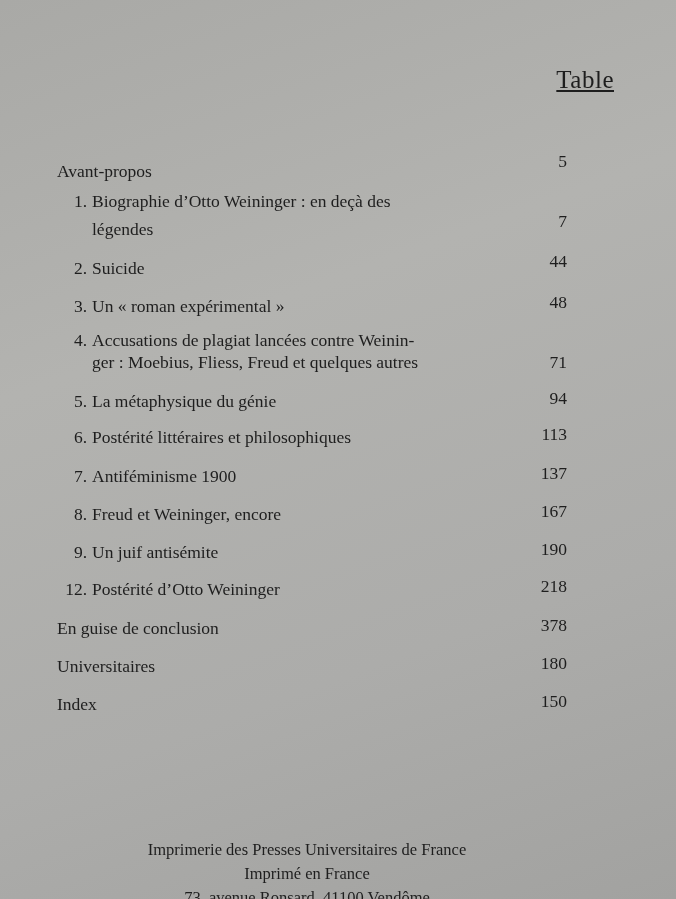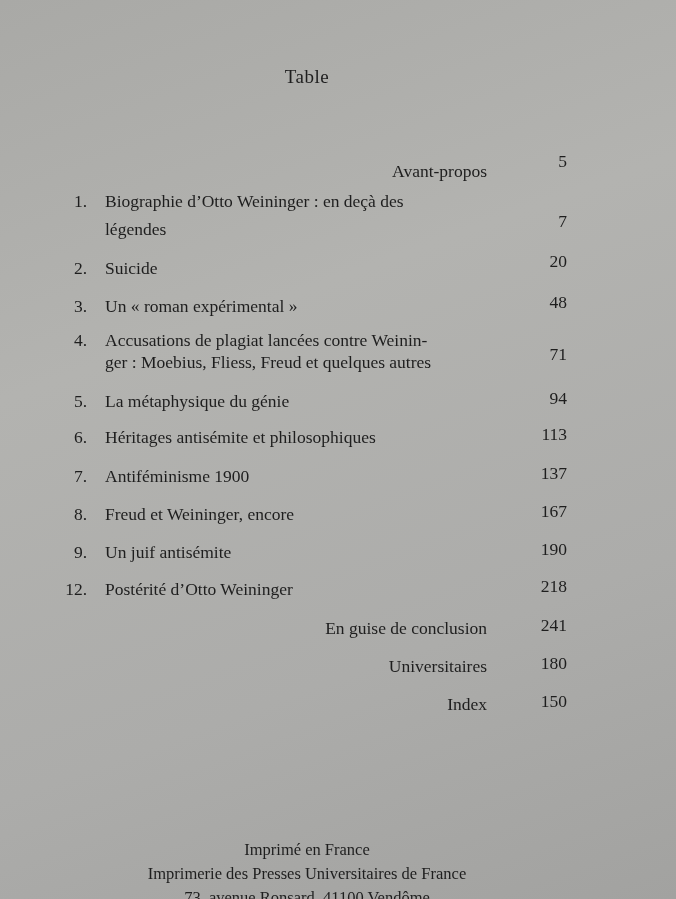--- a/index.html
+++ b/index.html
@@ -5,32 +5,32 @@
     html, body { margin: 0; padding: 0; }
     body {
       width: 676px; height: 899px; overflow: hidden;
       background: linear-gradient(160deg, #a9a9a6 0%, #b3b3b0 35%, #acacaa 70%, #a2a2a0 100%);
       font-family: "Liberation Serif", "DejaVu Serif", serif;
       color: #1e1e1e;
       position: relative;
     }
     .page-title {
       position: absolute; top: 66px; left: 0; width: 614px;
-      text-align: center; font-size: 19px; letter-spacing: 0.5px;
+      text-align: right; font-size: 25px; letter-spacing: 0.5px; text-decoration: underline;
     }
     .toc { position: absolute; top: 150px; left: 57px; width: 510px; }
     .entry {
       position: absolute; left: 0; width: 510px;
       font-size: 17.5px; line-height: 26px;
     }
     .entry .num {
       position: absolute; left: 0; width: 30px; text-align: right;
     }
-    .entry .text { position: absolute; left: 48px; width: 430px; }
-    .entry.top .text { left: 0; text-align: right; }
+    .entry .text { position: absolute; left: 35px; width: 430px; }
+    .entry.top .text { left: 0; }
     .entry .page {
       position: absolute; right: 0; text-align: right;
     }
     .footer {
       position: absolute; top: 838px; left: 0; width: 614px;
       text-align: center; font-size: 16.5px; line-height: 24px;
     }
   </style>
 </head>
 <body>
@@ -44,41 +44,41 @@
   </div>
   <div class="entry" style="top:38px">
     <span class="num">1.</span>
     <span class="text">Biographie d’Otto Weininger : en deçà des</span>
     <span class="text" style="top:28px">légendes</span>
     <span class="page" style="top:20px">7</span>
   </div>
   <div class="entry" style="top:105px">
     <span class="num">2.</span>
     <span class="text">Suicide</span>
-    <span class="page" style="top:-7px">20</span>
+    <span class="page" style="top:-7px">44</span>
   </div>
   <div class="entry" style="top:143px">
     <span class="num">3.</span>
     <span class="text">Un « roman expérimental »</span>
     <span class="page" style="top:-4px">48</span>
   </div>
   <div class="entry" style="top:177px">
     <span class="num">4.</span>
     <span class="text">Accusations de plagiat lancées contre Weinin-</span>
     <span class="text" style="top:22px">ger : Moebius, Fliess, Freud et quelques autres</span>
-    <span class="page" style="top:14px">71</span>
+    <span class="page" style="top:22px">71</span>
   </div>
   <div class="entry" style="top:238px">
     <span class="num">5.</span>
     <span class="text">La métaphysique du génie</span>
     <span class="page" style="top:-3px">94</span>
   </div>
   <div class="entry" style="top:274px">
     <span class="num">6.</span>
-    <span class="text">Héritages antisémite et philosophiques</span>
+    <span class="text">Postérité littéraires et philosophiques</span>
     <span class="page" style="top:-3px">113</span>
   </div>
   <div class="entry" style="top:313px">
     <span class="num">7.</span>
     <span class="text">Antiféminisme 1900</span>
     <span class="page" style="top:-3px">137</span>
   </div>
   <div class="entry" style="top:351px">
     <span class="num">8.</span>
     <span class="text">Freud et Weininger, encore</span>
@@ -89,29 +89,29 @@
     <span class="text">Un juif antisémite</span>
     <span class="page" style="top:-3px">190</span>
   </div>
   <div class="entry" style="top:426px">
     <span class="num">12.</span>
     <span class="text">Postérité d’Otto Weininger</span>
     <span class="page" style="top:-3px">218</span>
   </div>
   <div class="entry top" style="top:465px">
     <span class="text">En guise de conclusion</span>
-    <span class="page" style="top:-3px">241</span>
+    <span class="page" style="top:-3px">378</span>
   </div>
   <div class="entry top" style="top:503px">
     <span class="text">Universitaires</span>
     <span class="page" style="top:-3px">180</span>
   </div>
   <div class="entry top" style="top:541px">
     <span class="text">Index</span>
     <span class="page" style="top:-3px">150</span>
   </div>
 </div>
 
 <div class="footer">
+  <div>Imprimerie des Presses Universitaires de France</div>
   <div>Imprimé en France</div>
-  <div>Imprimerie des Presses Universitaires de France</div>
   <div>73, avenue Ronsard, 41100 Vendôme</div>
 </div>
 
 </body></html>

